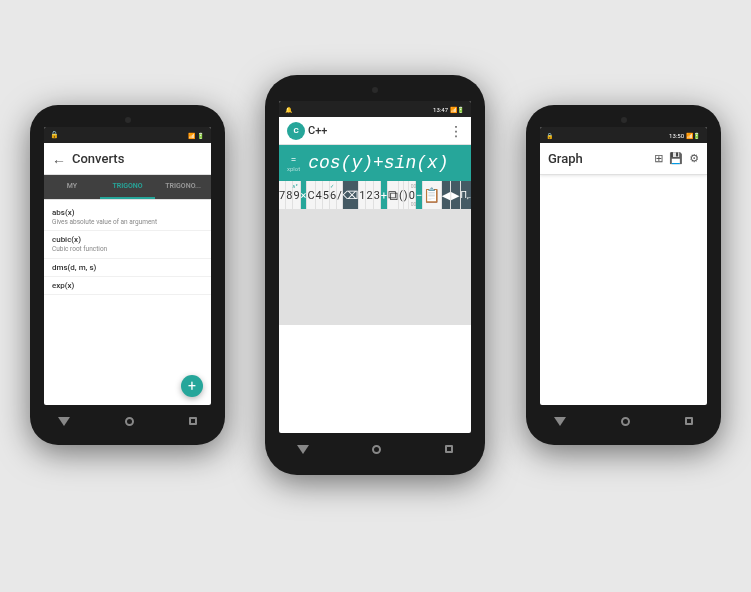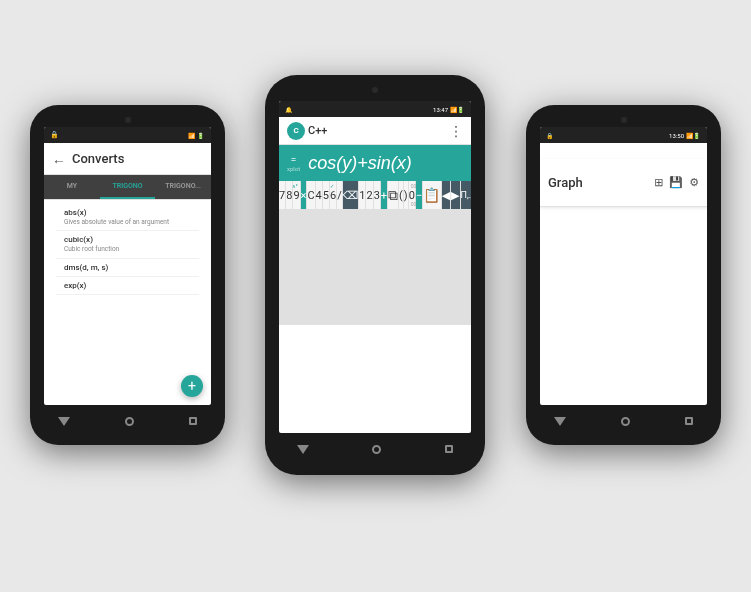--- a/index.html
+++ b/index.html
@@ -152,21 +152,21 @@
     }
 
     .ftab.active {
       color: #26a69a;
       border-bottom-color: #26a69a;
     }
 
     .functions-list {
       flex: 1;
       overflow: hidden;
-      padding: 4px 12px;
+      padding: 4px 0;
     }
 
     .func-item {
       padding: 4px 8px;
       border-bottom: 1px solid #f0f0f0;
     }
 
     .func-name {
       font-size: 8px;
       color: #333;
@@ -303,28 +303,27 @@
     .key-sub {
       font-size: 5px;
       position: absolute;
       top: 2px;
       right: 2px;
       color: #aaa;
     }
 
     .graph-header {
       background: #fff;
-      height: 48px;
+      height: 32px;
       display: flex;
       align-items: center;
       padding: 0 8px;
       justify-content: space-between;
       border-bottom: 1px solid #e0e0e0;
       box-shadow: 0 1px 3px rgba(0,0,0,0.1);
-      margin-top: 16px;
     }
 
     .graph-title {
       font-size: 13px;
       font-weight: 500;
       color: #333;
     }
 
     .graph-icons {
       display: flex;
@@ -469,21 +468,21 @@
         </div>
         <span class="calc-menu-dots">⋮</span>
       </div>
 
 
       <div class="calc-result-area">
         <div style="display:flex;flex-direction:column;align-items:center;margin-right:4px;">
           <span class="calc-equals">=</span>
           <span class="calc-xplot">xplot</span>
         </div>
-        <span class="calc-result-expr" style="font-family: Liberation Sans, sans-serif;">cos(y)+sin(x)</span>
+        <span class="calc-result-expr" style="font-family: Liberation Mono, monospace;">cos(y)+sin(x)</span>
       </div>
 
       <div class="calc-keypad" style="flex:1; display:grid; grid-template-rows: repeat(5,1fr);">
 
         <div style="display:grid;grid-template-columns:repeat(5,1fr);gap:1px;">
           <div class="key">7<span class="key-sub"></span></div>
           <div class="key">8</div>
           <div class="key">9<span class="key-sub" style="color:#26a69a;">∧²</span></div>
           <div class="key teal">×</div>
           <div class="key">C</div>

